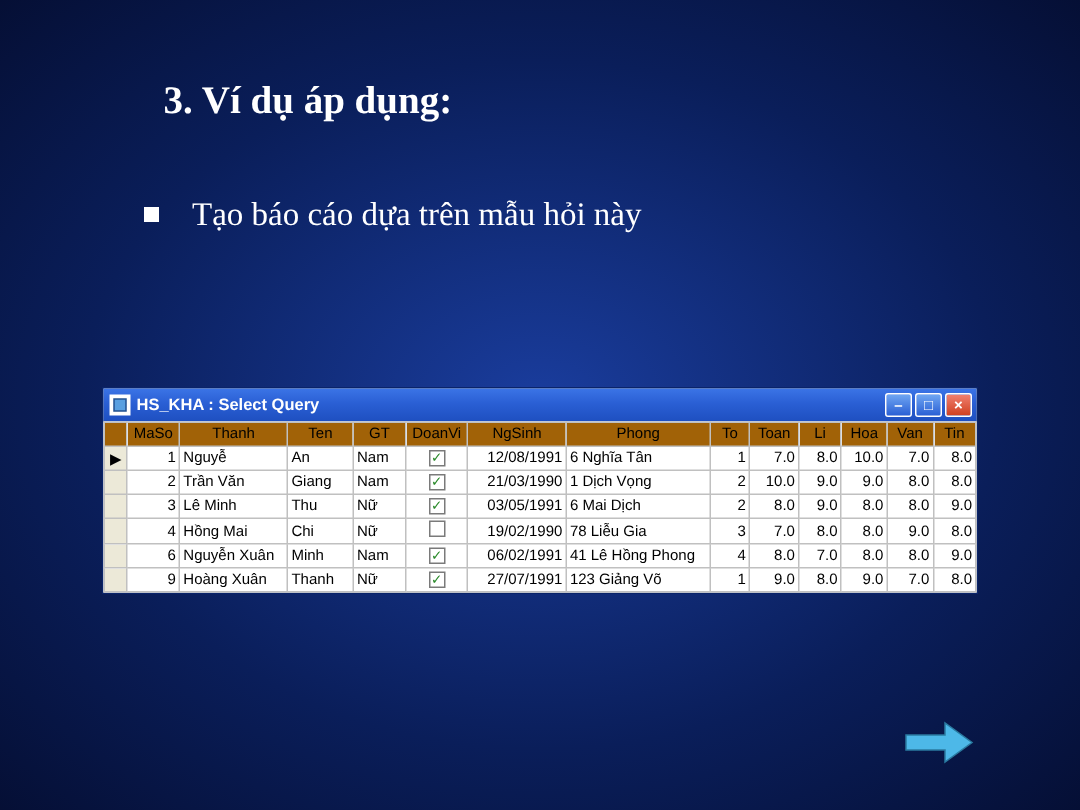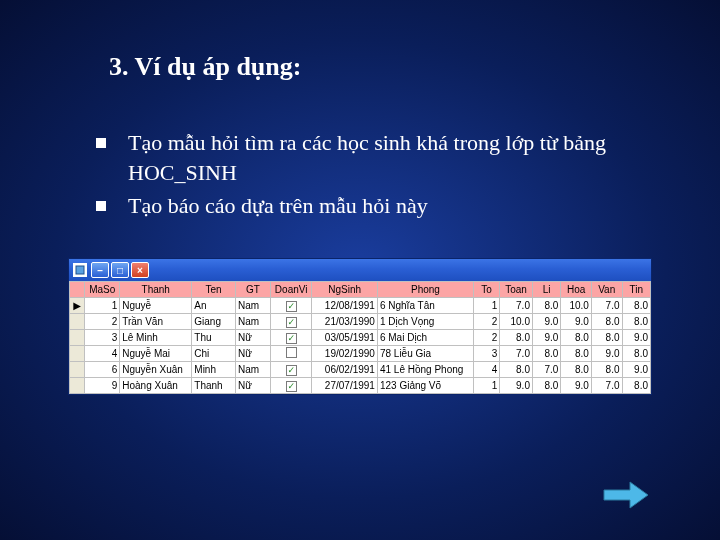--- a/index.html
+++ b/index.html
@@ -101,21 +101,21 @@
   }
   .grid th, .grid td {
     border: 1px solid #c0c0c0;
     padding: 1px 2px;
     font-size: 10px;
     height: 16px;
     overflow: hidden;
     white-space: nowrap;
   }
   .grid th {
-    background: #fca5a5;
+    background: #a16207;
     font-weight: normal;
     text-align: center;
   }
   .row-selector {
     background: #ece9d8;
     text-align: center;
     width: 14px;
   }
   .cb {
     width: 11px;
@@ -146,35 +146,32 @@
   .col-sel{width:14px}.col-maso{width:32px}.col-hodem{width:66px}.col-ten{width:40px}.col-gt{width:32px}.col-dv{width:38px}.col-ng{width:60px}.col-dc{width:88px}.col-to{width:24px}.col-toan{width:30px}.col-li{width:26px}.col-hoa{width:28px}.col-van{width:28px}.col-tin{width:26px}
 </style>
 </head>
 <body>
 
 <div class="slide-title">3. Ví dụ áp dụng:</div>
 
 <div class="bullets">
   <div class="bullet-row">
     <div class="bullet-marker"></div>
-    <div class="bullet-text">Tạo mẫu hỏi tìm ra các học sinh khá trong lớp từ bảng HOC_SINH</div>
-  </div>
-  <div class="bullet-row">
-    <div class="bullet-marker"></div>
     <div class="bullet-text">Tạo báo cáo dựa trên mẫu hỏi này</div>
   </div>
 </div>
 
 <div class="window">
   <div class="titlebar">
     <div class="titlebar-icon">
       <svg width="10" height="10" viewBox="0 0 10 10">
           <rect x="1" y="1" width="8" height="8" fill="#5aa0e0" stroke="#205090"></rect>
         </svg>
     </div>
+    <div class="titlebar-text">HS_KHA : Select Query</div>
     <div class="win-buttons">
       <div class="win-btn">–</div>
       <div class="win-btn">□</div>
       <div class="win-btn close">×</div>
     </div>
   </div>
   <table class="grid">
     <colgroup>
       <col class="col-sel">
         <col class="col-maso">
@@ -254,21 +251,21 @@
           <td class="num">2</td>
           <td class="num">8.0</td>
           <td class="num">9.0</td>
           <td class="num">8.0</td>
           <td class="num">8.0</td>
           <td class="num">9.0</td>
         </tr>
         <tr>
           <td class="row-selector"></td>
           <td class="num">4</td>
-          <td>Nguyễ Mai</td>
+          <td>Hồng Mai</td>
           <td>Chi</td>
           <td>Nữ</td>
           <td class="ctr"><span class="cb"></span></td>
           <td class="num">19/02/1990</td>
           <td>78 Liễu Gia</td>
           <td class="num">3</td>
           <td class="num">7.0</td>
           <td class="num">8.0</td>
           <td class="num">8.0</td>
           <td class="num">9.0</td>

